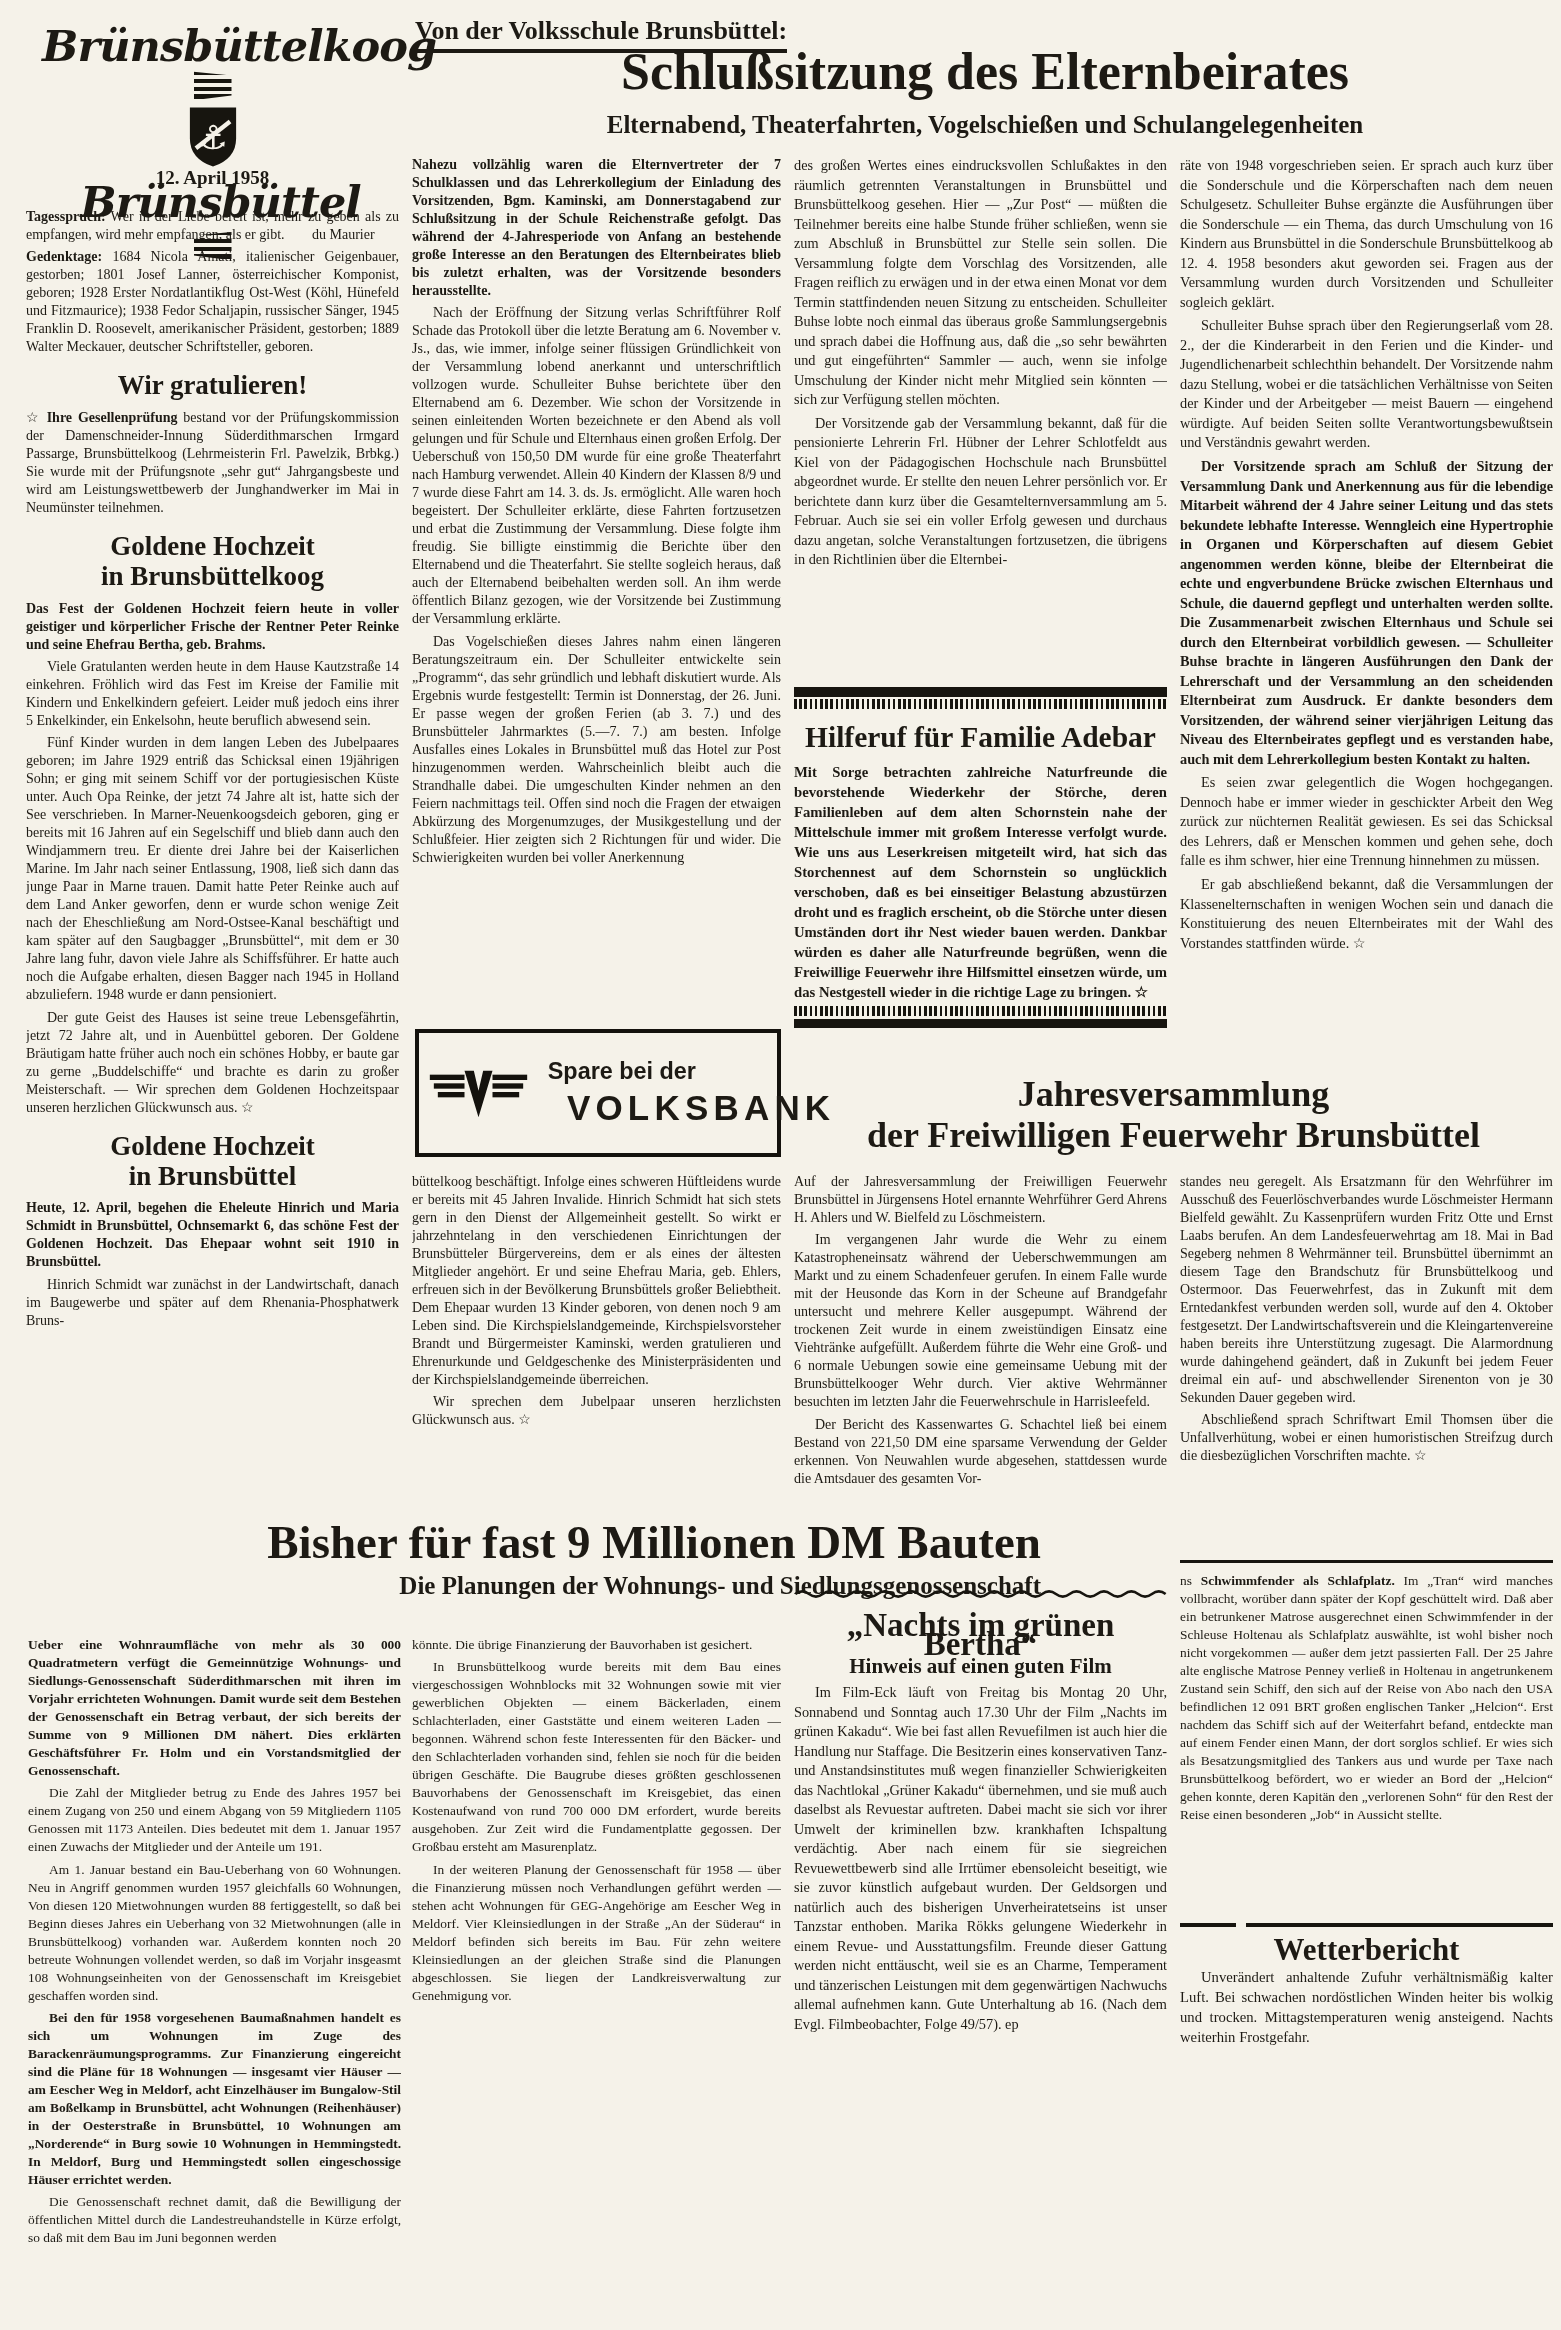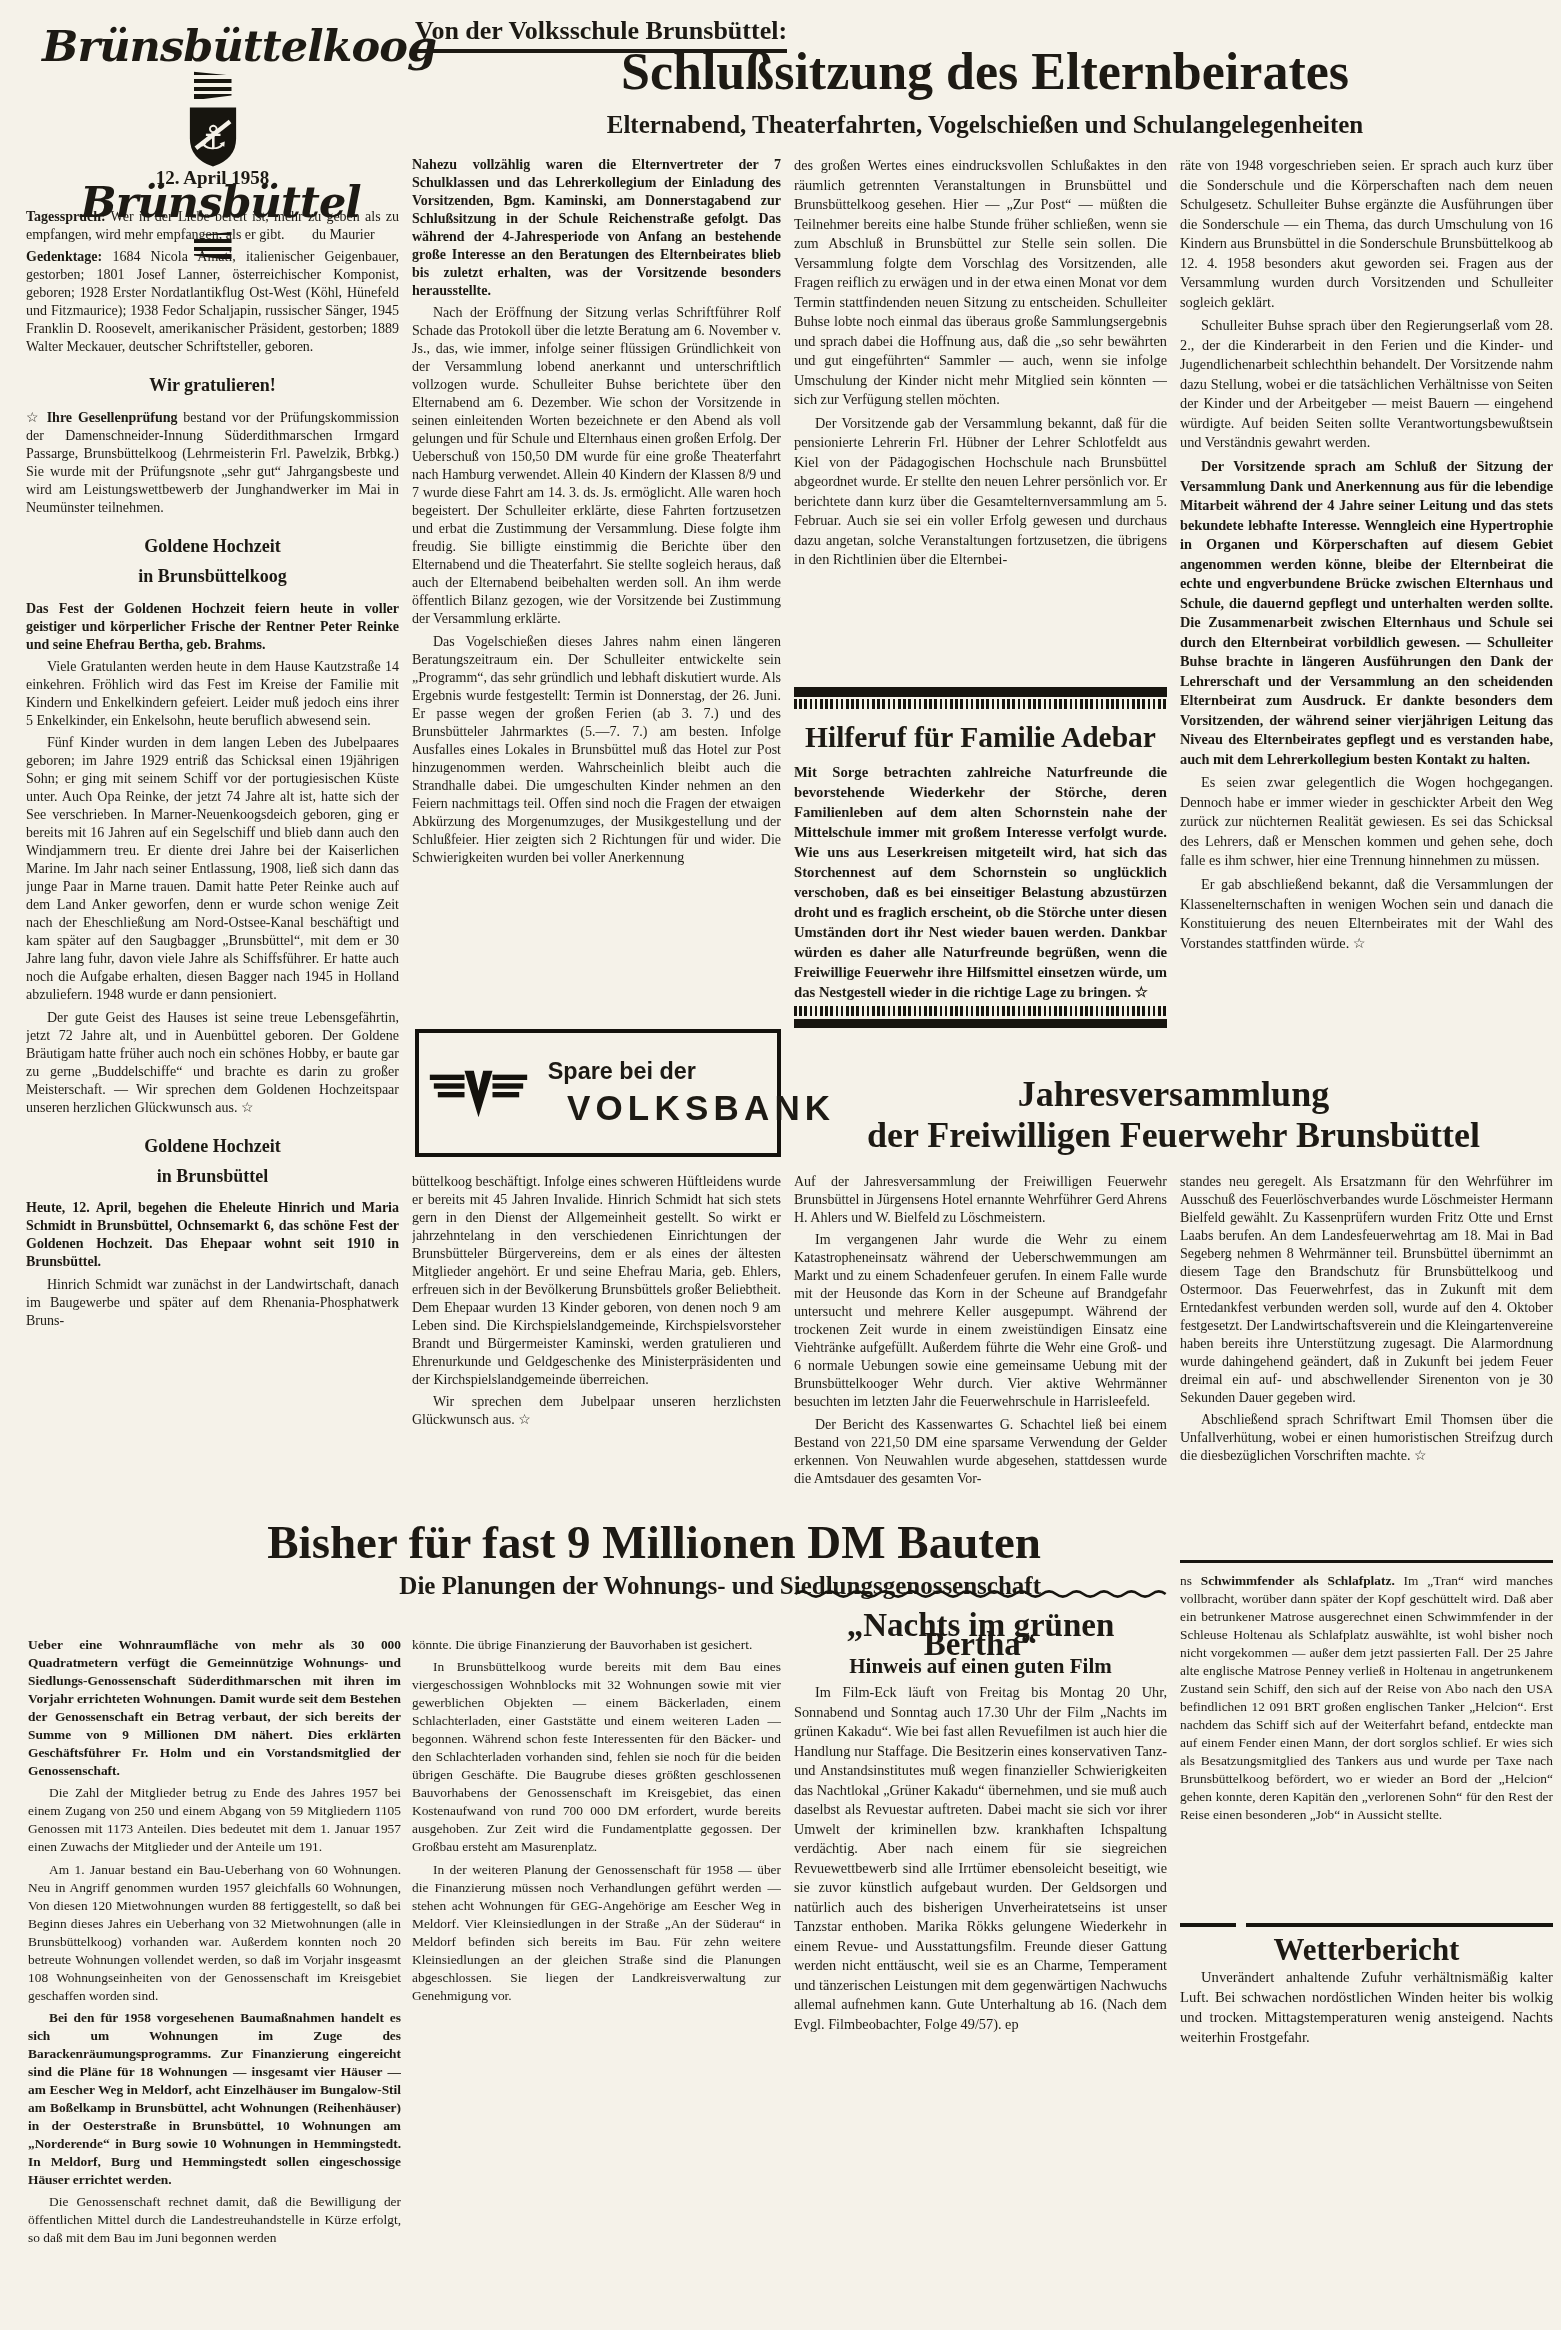--- a/index.html
+++ b/index.html
@@ -22,21 +22,21 @@
   #mh-row2{display:flex;align-items:center;justify-content:center;gap:5.2px;margin-top:1.7px;flex-direction:column;}
   #mh-line2{font-size:43px;line-height:47px;font-style:italic;}
   .ribbon{width:38px;height:29.5px;background:repeating-linear-gradient(#17150f 0 4.3px,rgba(0,0,0,0) 4.3px 7.8px);}
   .ribbon.left{clip-path:polygon(0 4%,100% 16%,100% 84%,0 100%);}
   .ribbon.right{clip-path:polygon(0 16%,100% 4%,100% 100%,0 84%);}
   #edition-date{left:26px;top:167px;width:373px;text-align:center;font-weight:700;font-size:19px;}
 
   
   #leftcol{left:26px;top:208px;width:373px;height:1306px;}
   .lead-label{font-weight:700;}
-  .sechead{font-weight:700;text-align:center;font-size:18px;line-height:30px;margin:14px 0 8.7px 0;}
+  .sechead{font-weight:700;text-align:center;font-size:27px;line-height:30px;margin:14px 0 8.7px 0;}
   .attr{white-space:nowrap;padding-left:24px;}
 
   
   #kicker{left:415px;top:15.6px;font-size:26px;font-weight:700;border-bottom:4.3px solid #1d1a14;padding-bottom:3.5px;}
   #main-title{left:408px;top:43px;width:1154px;text-align:center;font-size:52px;line-height:57px;font-weight:700;}
   #main-subtitle{left:408px;top:111px;width:1154px;text-align:center;font-size:25px;font-weight:700;}
 
   #col2-main{left:412px;top:156px;width:369px;height:866px;}
   #col3-main{left:794px;top:156px;width:373px;height:524px;}
   #col4-main{left:1180px;top:156px;width:373px;height:904px;}

